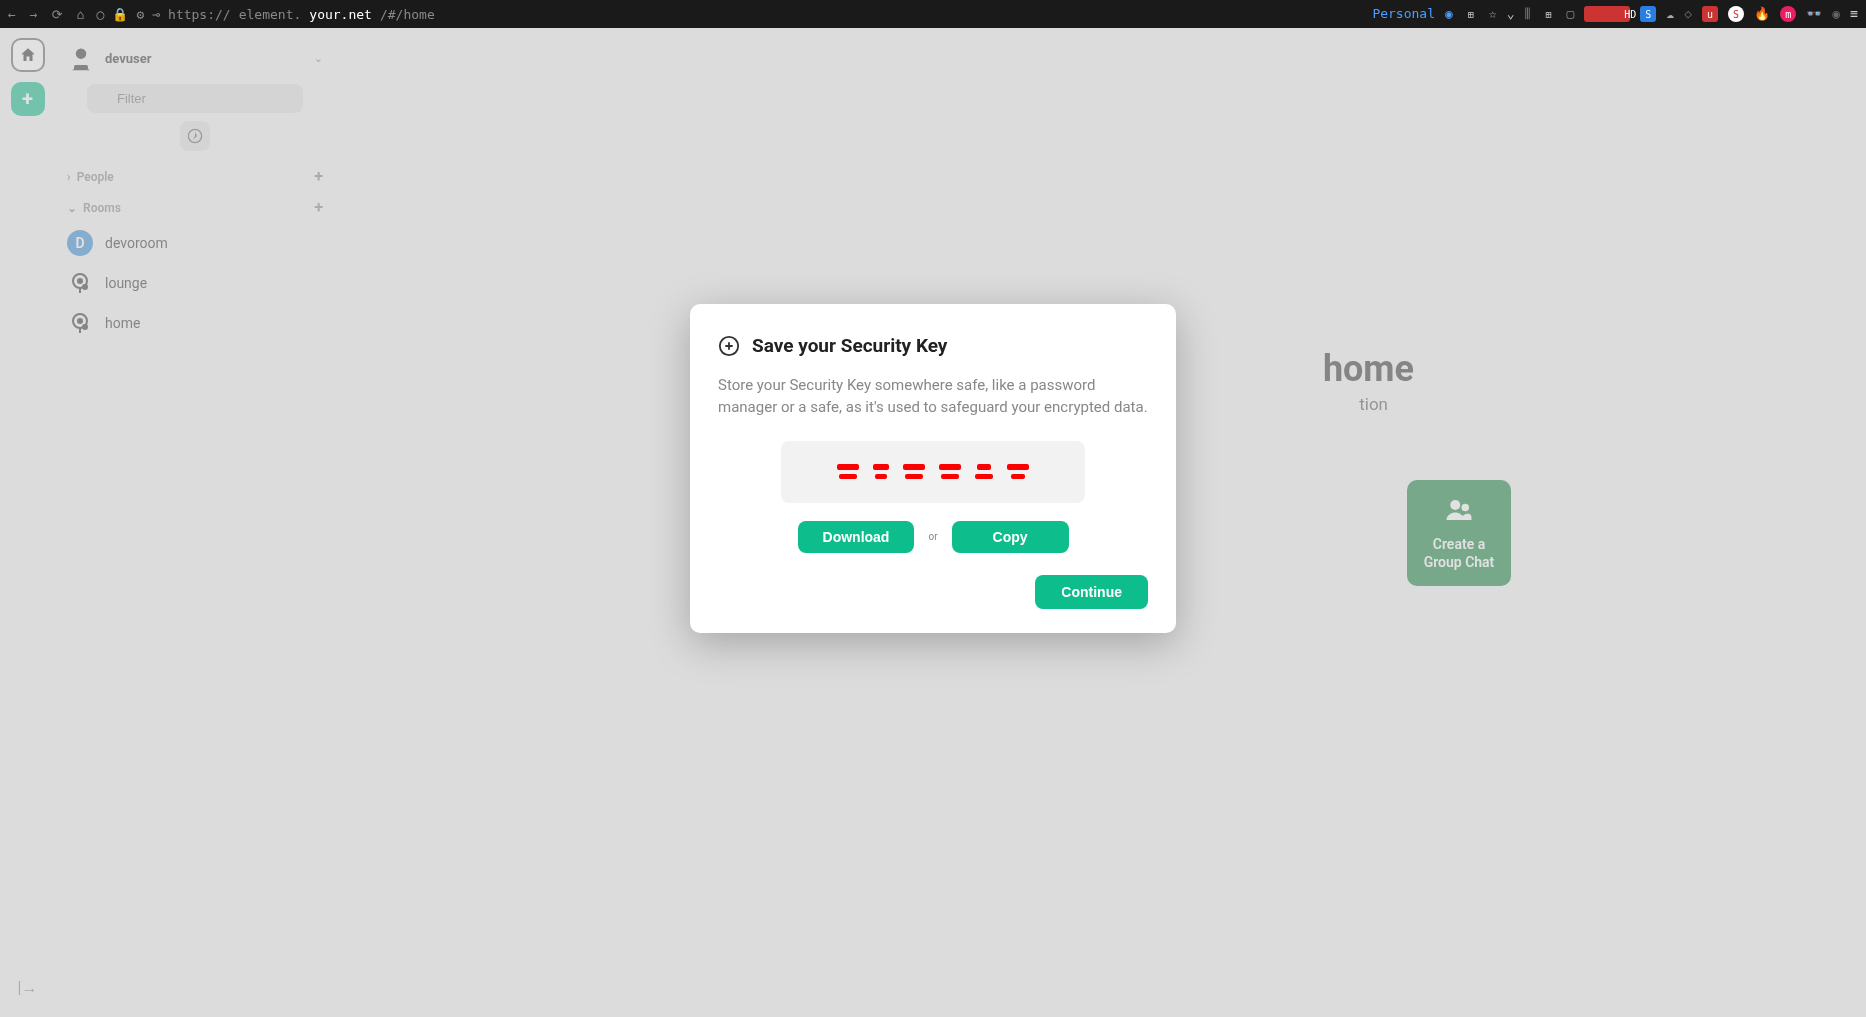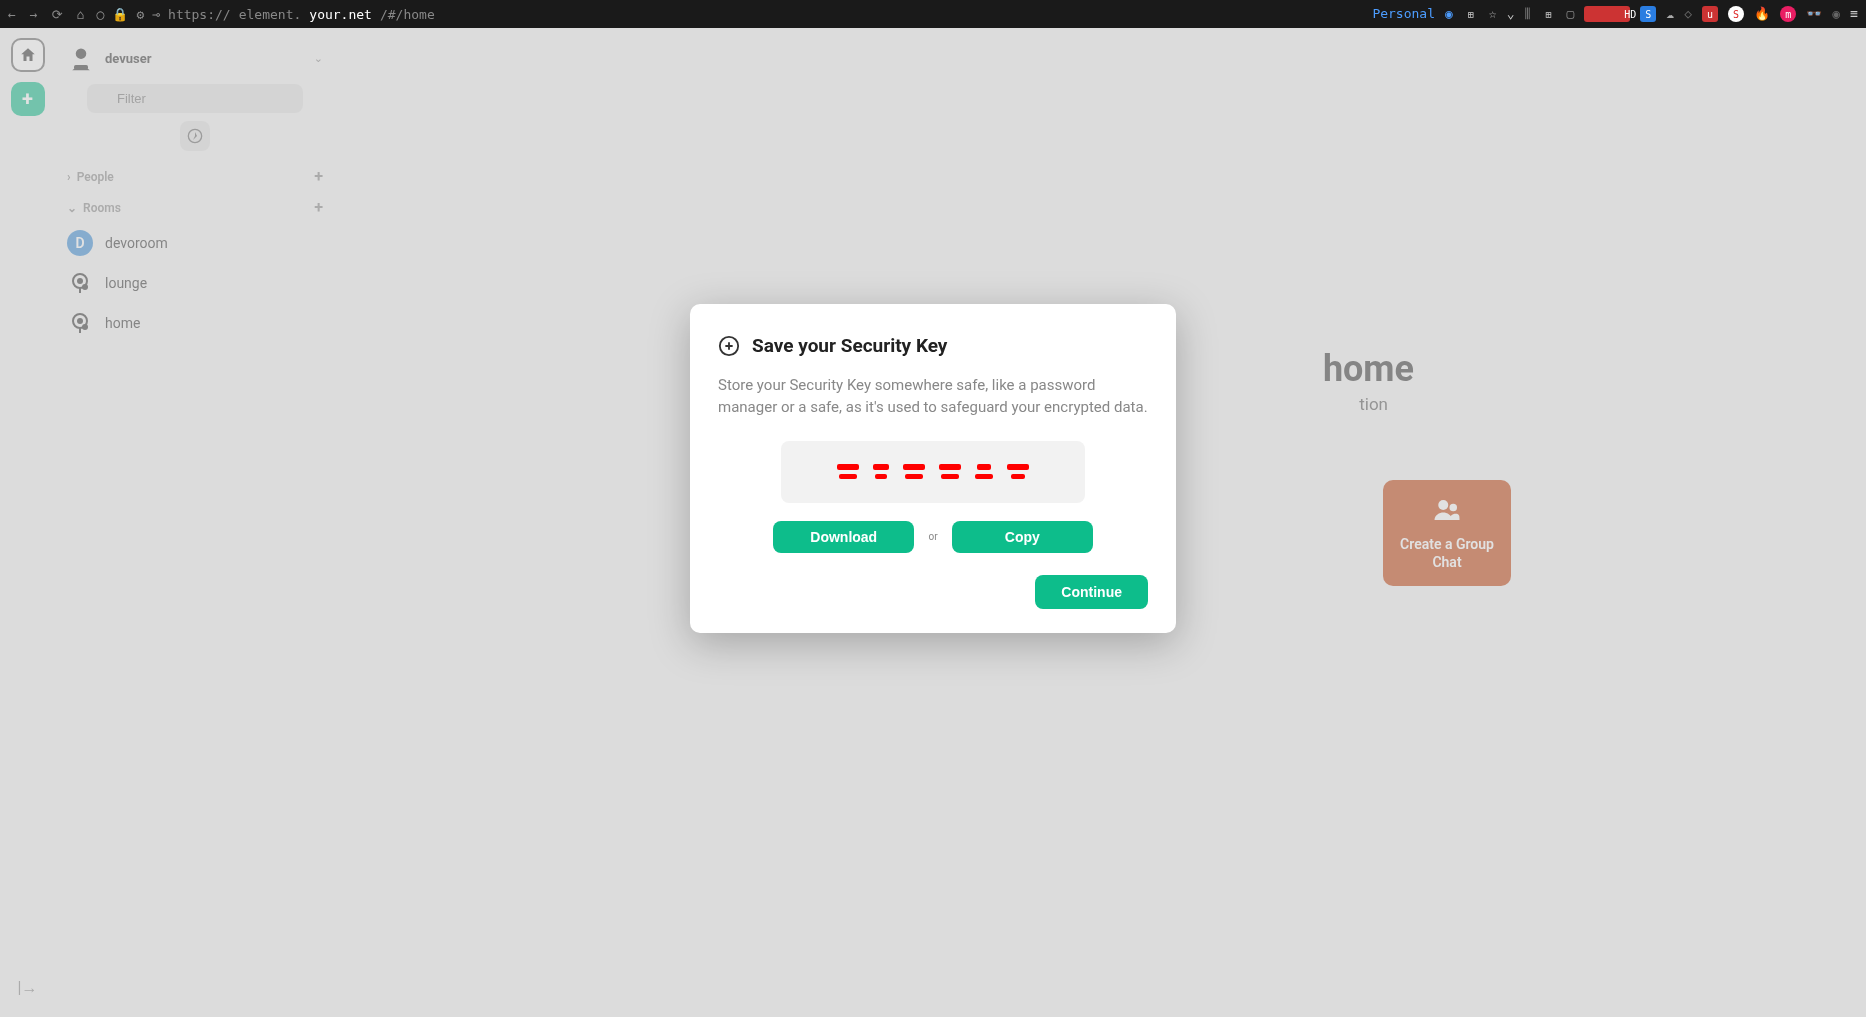--- a/index.html
+++ b/index.html
@@ -129,22 +129,22 @@
 }
 
 .main-area {
   flex:1;
   background:#f4f4f4;
   position:relative;
 }
 .home-card {
   position:absolute;
   top:452px; right:355px;
-  width:128px; height:106px;
-  background:#c2410c;
+  width:104px; height:106px;
+  background:#15803d;
   border-radius:10px;
   display:flex; flex-direction:column;
   align-items:center; justify-content:center;
   gap:10px; color:#fff;
   padding:8px;
 }
 .home-card .lbl { font-size:14px; font-weight:600; text-align:center; line-height:1.3;}
 
 
 .overlay {
@@ -181,21 +181,21 @@
 }
 .key-seg {
   display:flex; flex-direction:column; gap:4px; align-items:center;
 }
 .key-seg .bar1 { width:22px; height:6px; background:#ff0000; border-radius:2px;}
 .key-seg .bar2 { width:18px; height:5px; background:#ff0000; border-radius:2px;}
 
 .modal-actions {
   display:flex; align-items:center; gap:14px;
   margin: 0 auto;
-  width:320px;
+  width:271px;
 }
 .btn {
   flex:1;
   background:#0dbd8b;
   color:#fff;
   border:none;
   border-radius:8px;
   padding:8px 0;
   font-weight:600;
   font-size:14px;

